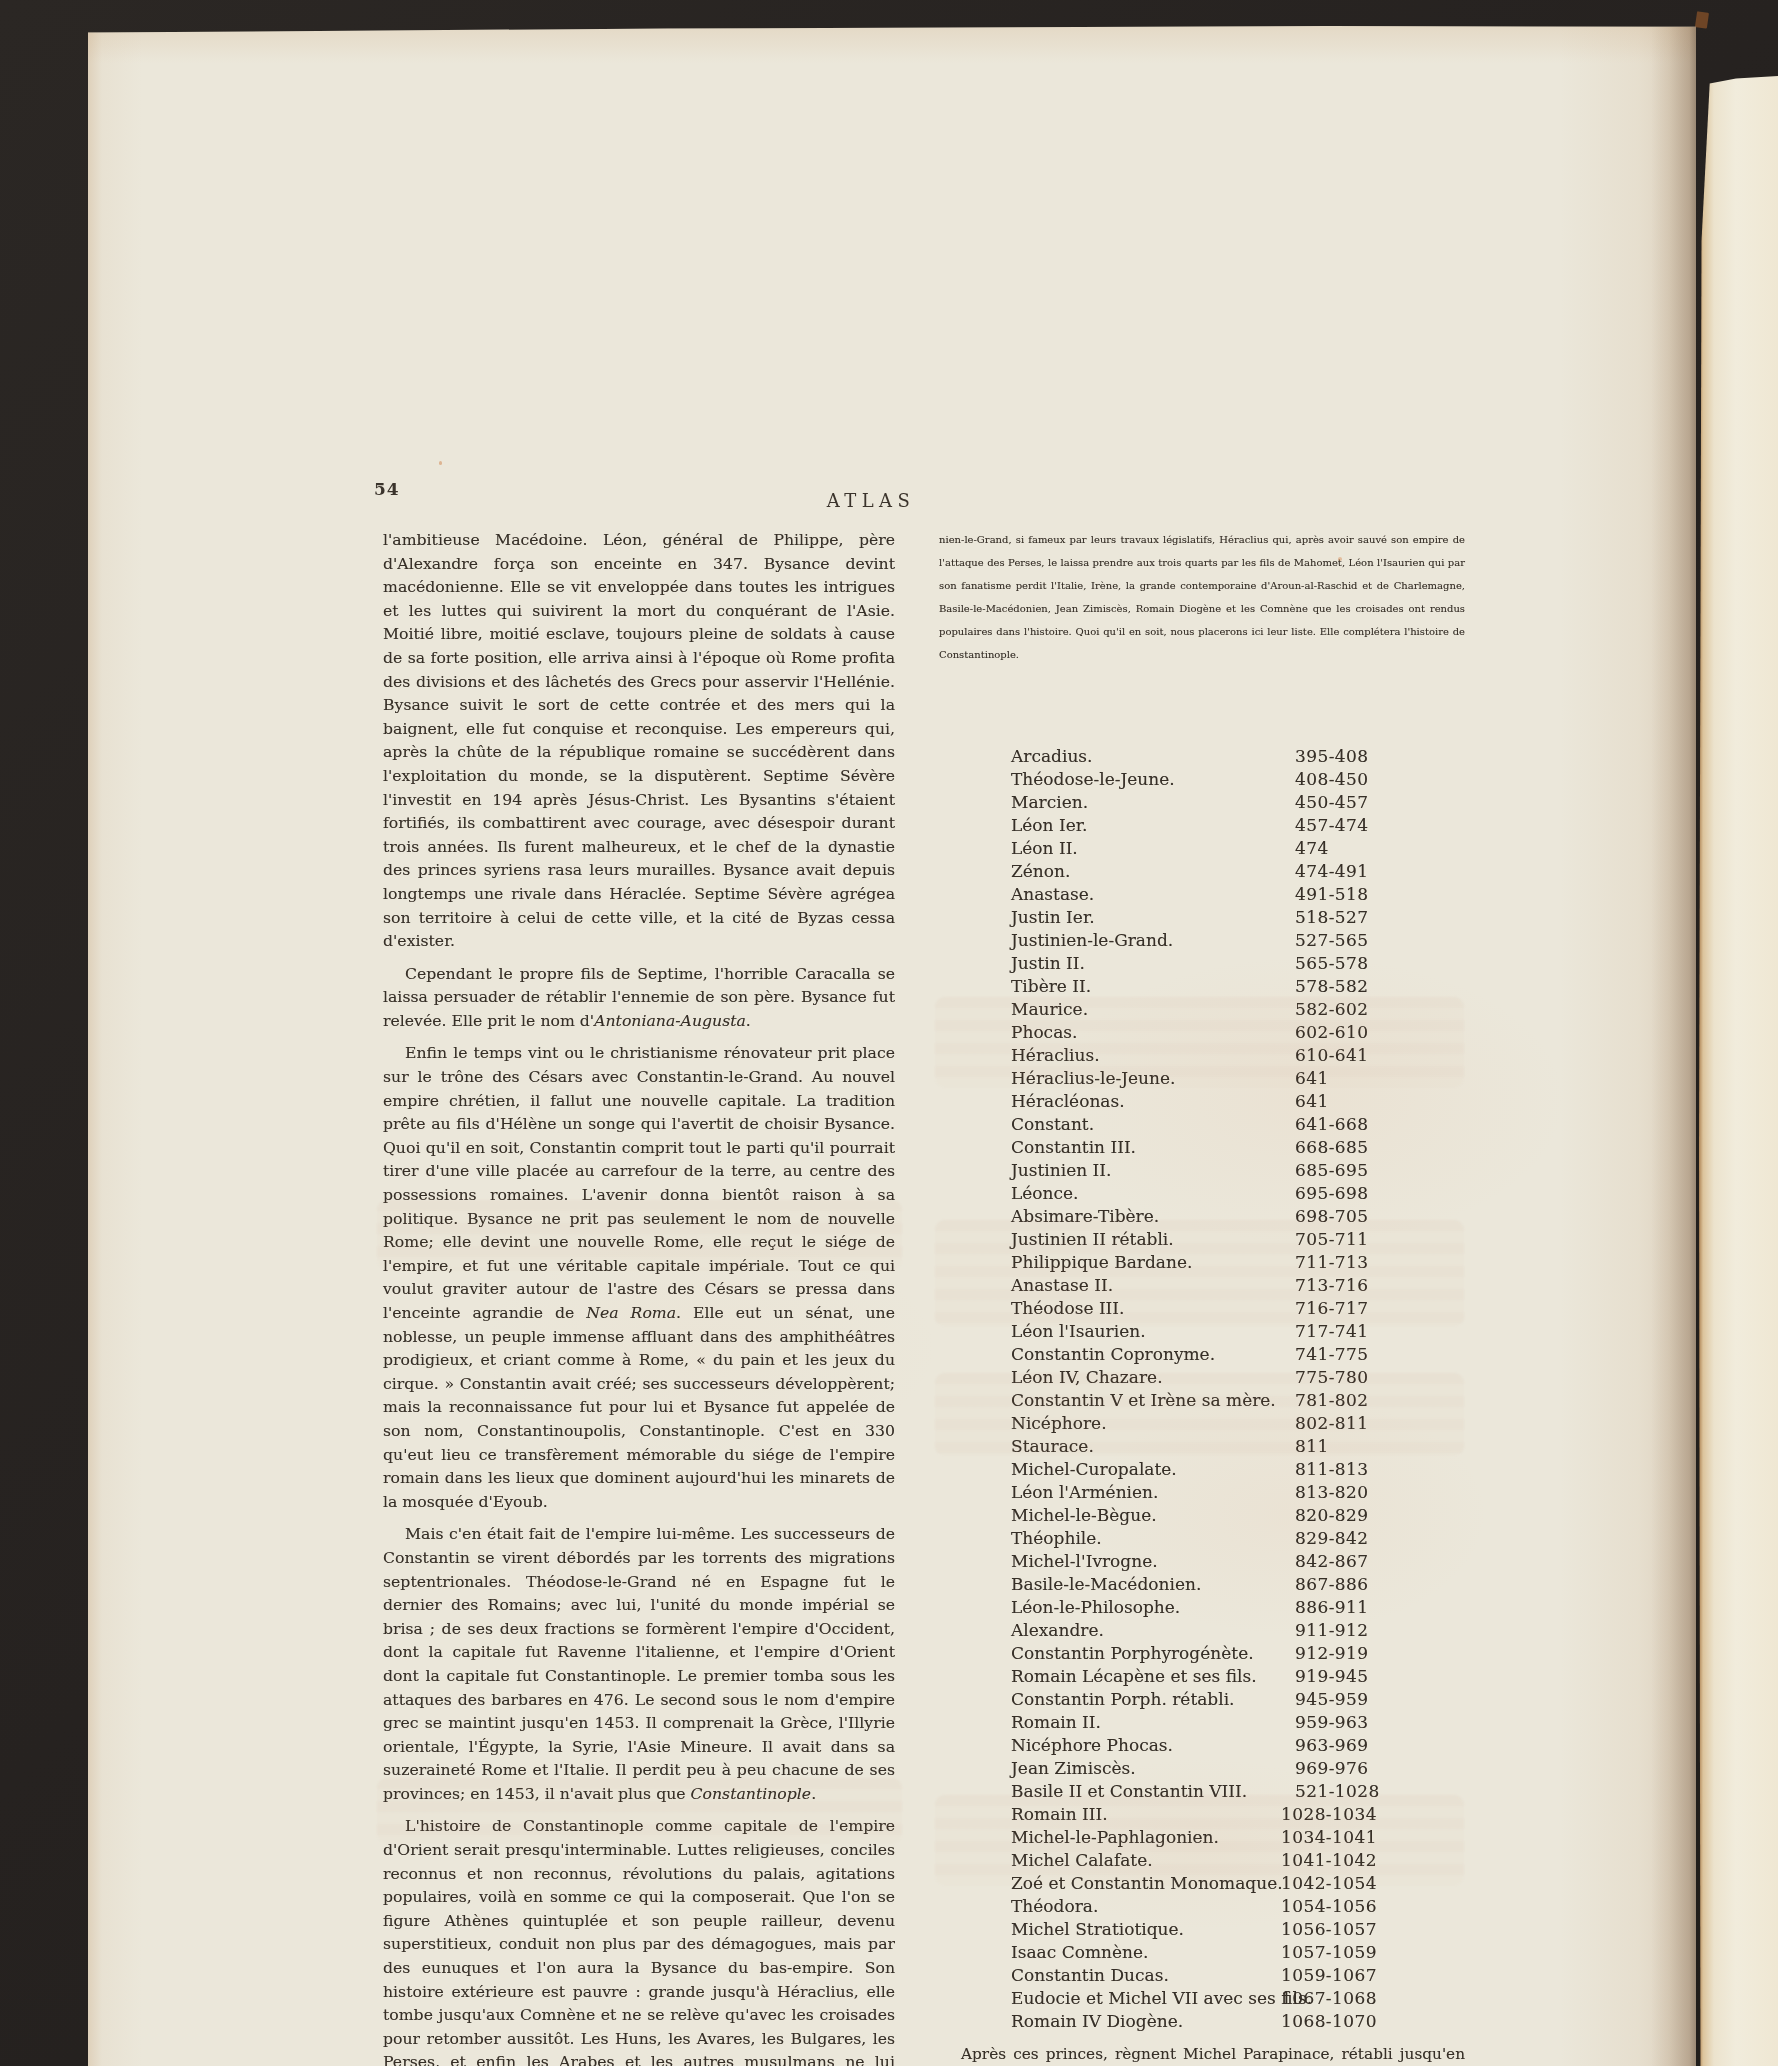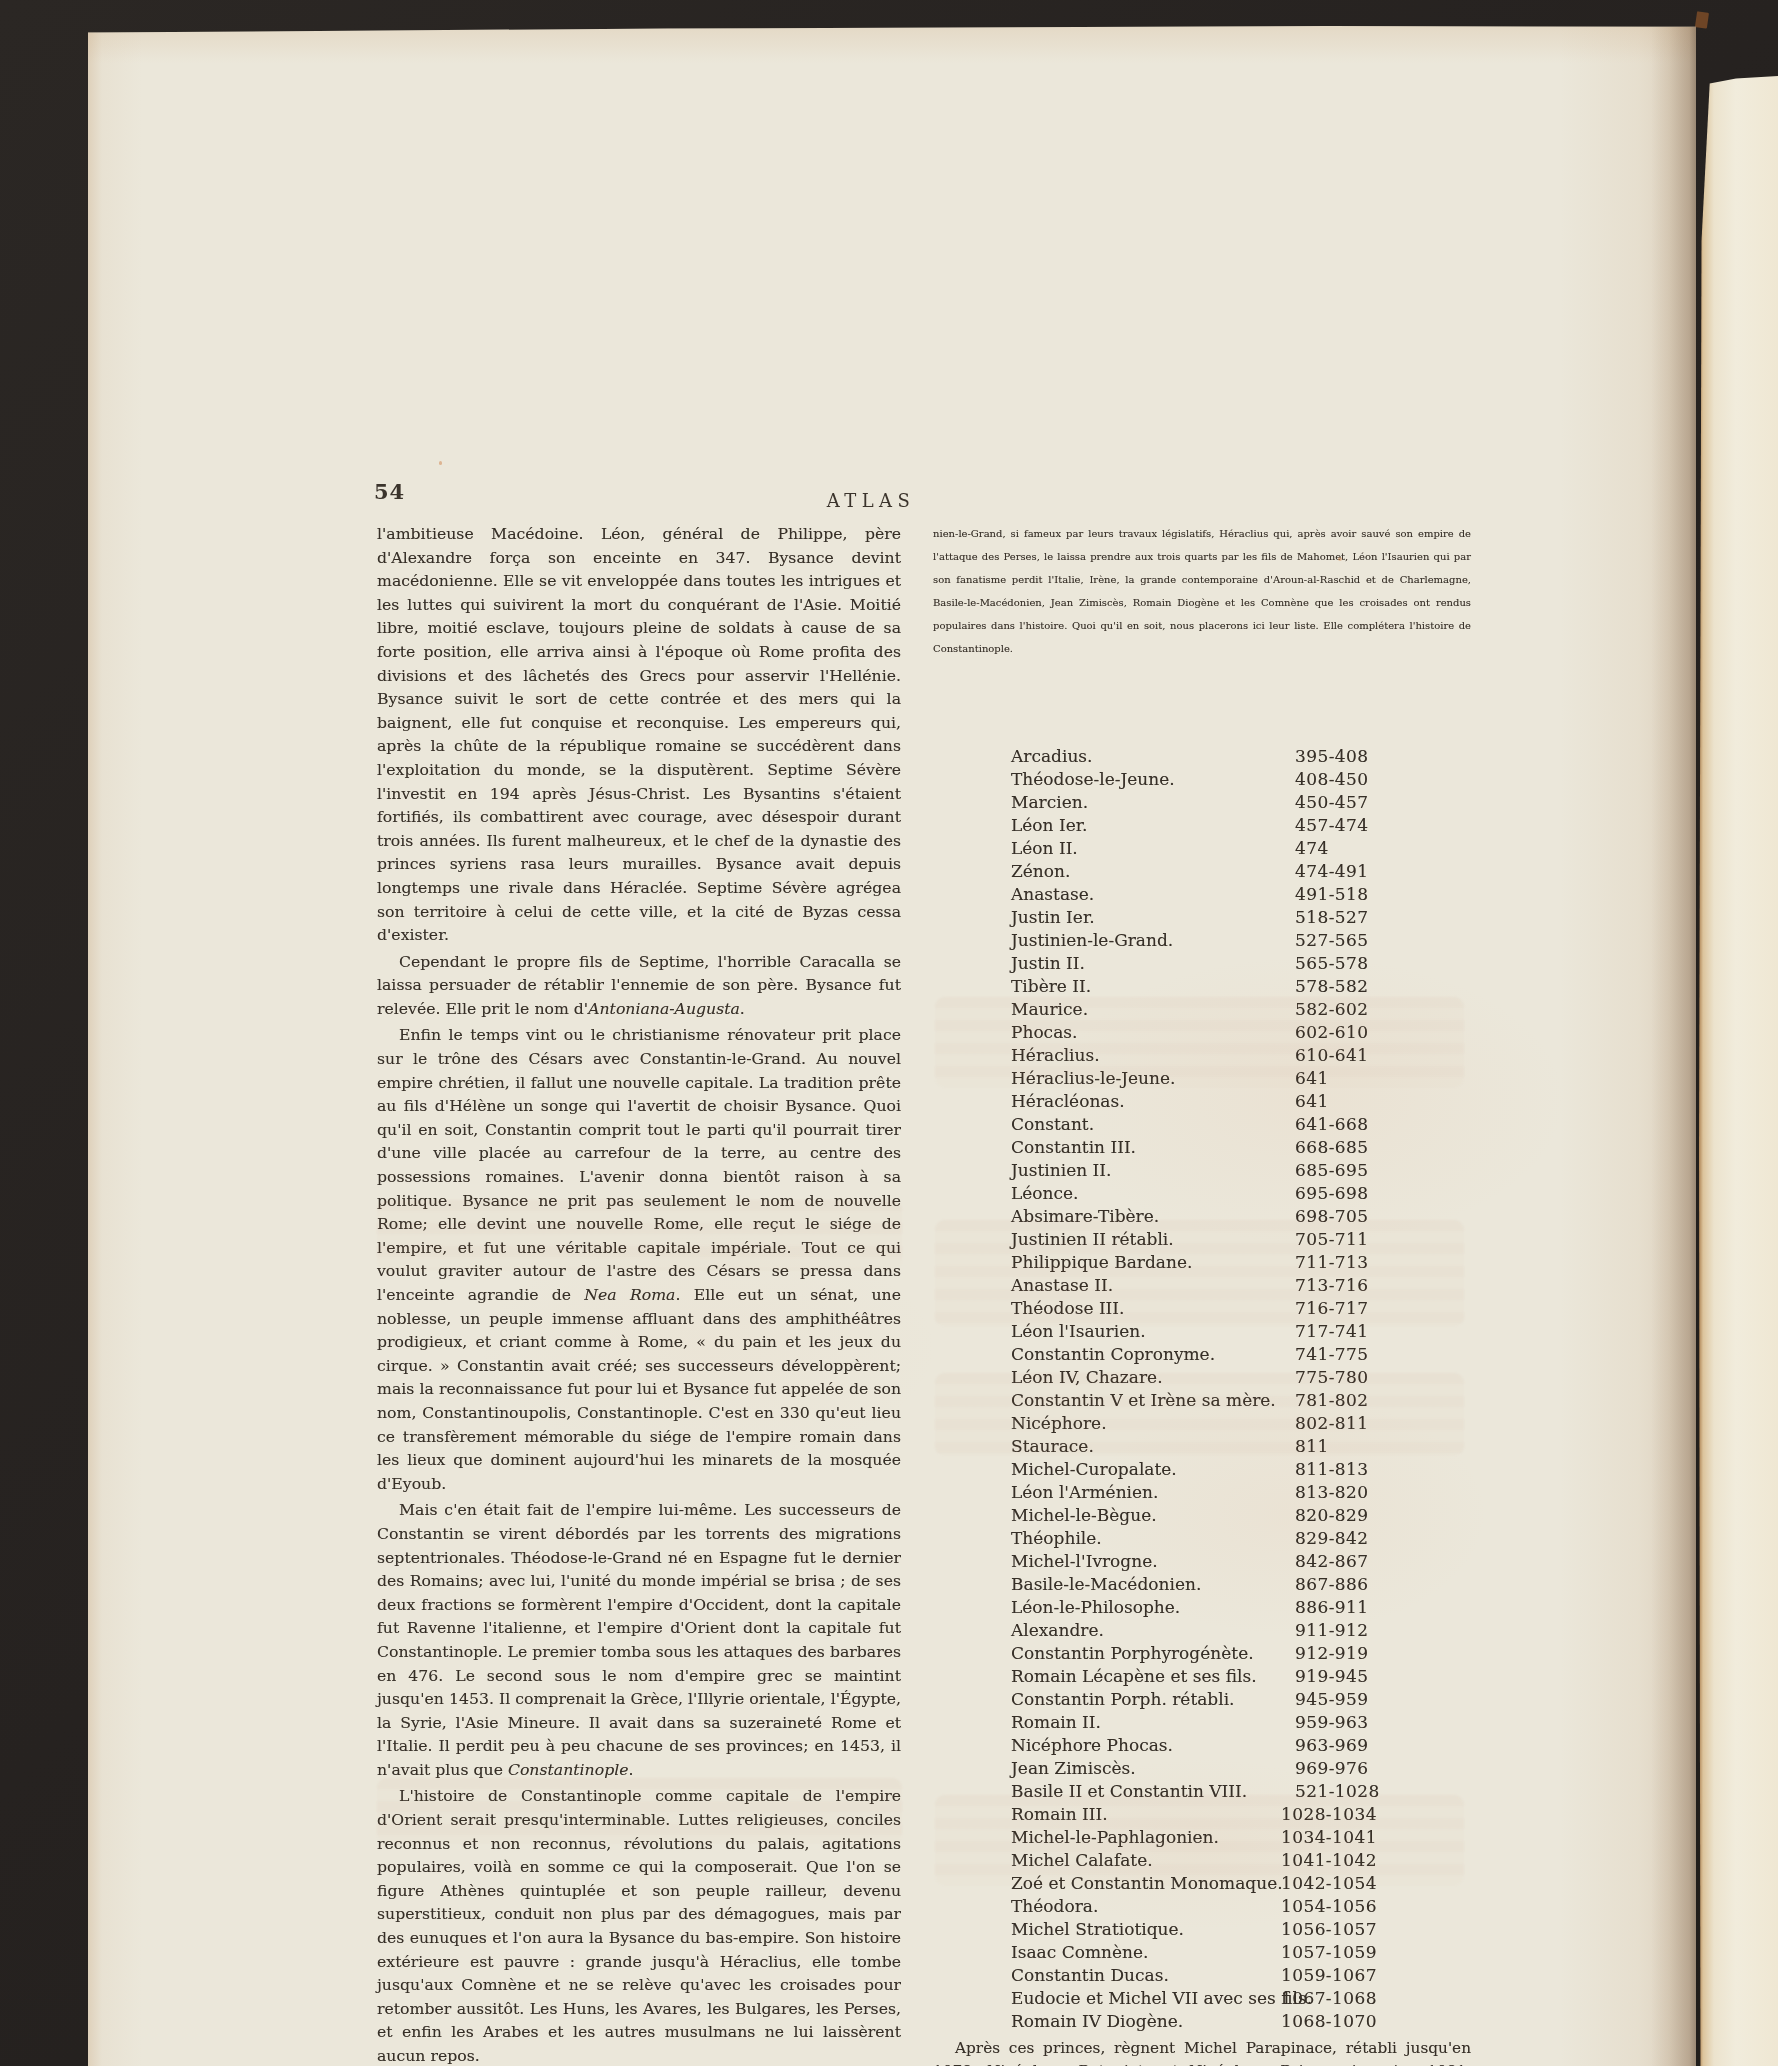--- a/index.html
+++ b/index.html
@@ -40,26 +40,26 @@
       289px 2601px,124px 2603px,0px 2605px);
     color:#38302a;
   }
   .gutter-shadow{
     position:absolute;right:0;top:0;width:45px;height:100%;
     background:linear-gradient(to right, transparent, rgba(120,80,40,0.10) 40%, rgba(90,55,25,0.26) 85%, rgba(60,35,15,0.40));
     pointer-events:none;
   }
 
   
-  .page-number{position:absolute;left:286px;top:453px;font-size:21px;font-weight:bold;letter-spacing:0.8px;color:#3b342c;}
+  .page-number{position:absolute;left:286px;top:453px;font-size:17px;font-weight:bold;letter-spacing:0.8px;color:#3b342c;}
   .running-title{position:absolute;left:721px;top:464px;width:124px;text-align:center;font-size:18px;letter-spacing:5.4px;color:#3b342c;}
 
   
   .col{position:absolute;text-align:justify;color:#362f27;text-shadow:0 0 0.4px rgba(54,47,39,0.35);}
-  .col p{margin:3px;}
+  .col p{margin:9px;}
   .col .ind{text-indent:22px;}
   .col .it{font-style:italic;}
   .col-left{left:286px;top:493px;width:530px;font-size:15.7px;line-height:23.6px;}
   .col-right-intro{left:842px;top:493px;width:544px;font-size:10px;line-height:23px;}
   .col-right-close{left:842px;top:2008px;width:544px;font-size:15.3px;line-height:23px;}
 
   
   .emperor-list{position:absolute;left:923px;top:720px;width:355px;font-size:17px;color:#362f27;text-shadow:0 0 0.4px rgba(54,47,39,0.35);}
   .emp-row{position:relative;height:23px;}
   .emp-name{position:absolute;left:0;white-space:nowrap;}

